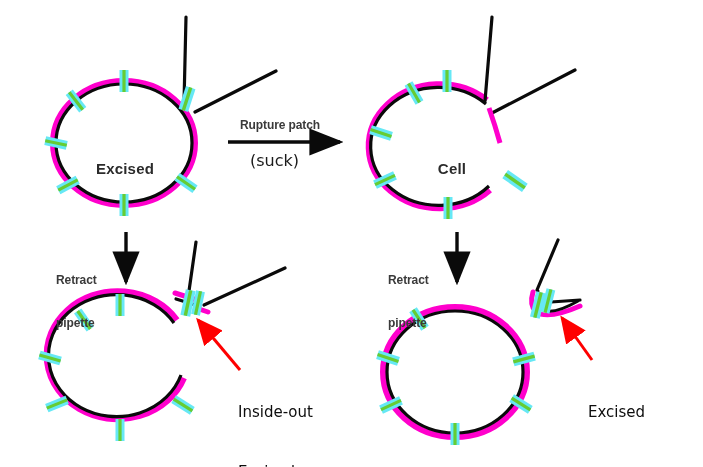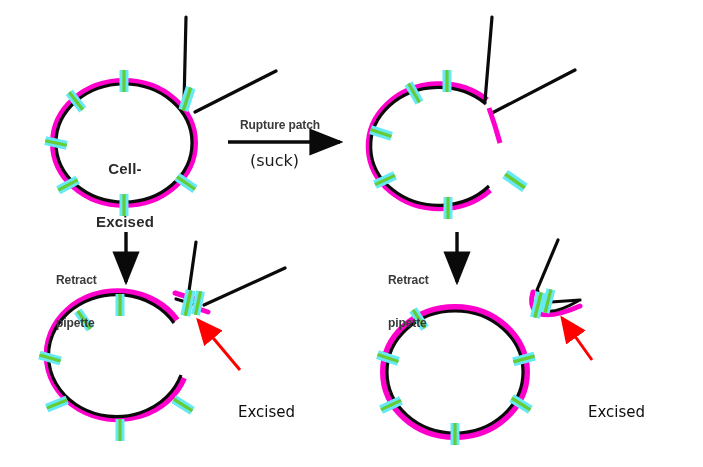--- a/index.html
+++ b/index.html
@@ -271,42 +271,43 @@
         <rect x="-4.5" y="-12" width="9" height="24" fill="#66e8f5"></rect>
         <rect x="-1.6" y="-12" width="3.2" height="24" fill="#66cc33"></rect>
       </g>
 
       <line x1="592" y1="360" x2="562" y2="318" stroke="#fe0000" stroke-width="3" marker-end="url(#arrowRed)"></line>
     </g>
 
   </svg>
 
   <div class="lbl cell-name" style="left:82px; top:125px; width:86px;">
-    <div>Cell-</div>
     <div>Excised</div>
   </div>
 
   <div class="lbl cell-name" style="left:410px; top:125px; width:84px;">
+    <div>Cell</div>
   </div>
 
   <div class="lbl step-cap" style="left:240px; top:118px;">Rupture patch</div>
 
   <div class="lbl suck-cap" style="left:250px; top:152px;">(suck)</div>
 
   <div class="lbl step-cap" style="left:56px; top:245px;">
     <div>Retract</div>
     <div>pipette</div>
   </div>
 
   <div class="lbl step-cap" style="left:388px; top:245px;">
     <div>Retract</div>
     <div>pipette</div>
   </div>
 
   <div class="lbl callout" style="left:238px; top:363px;">
+    <div>Inside-out</div>
     <div>Excised</div>
     
   </div>
 
   <div class="lbl callout" style="left:588px; top:363px;">
     <div>Excised</div>
     
   </div>
 
 </div>

